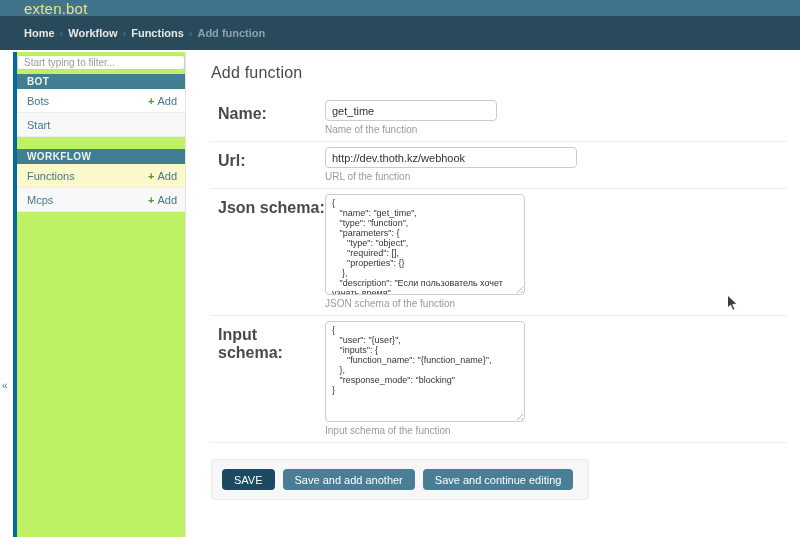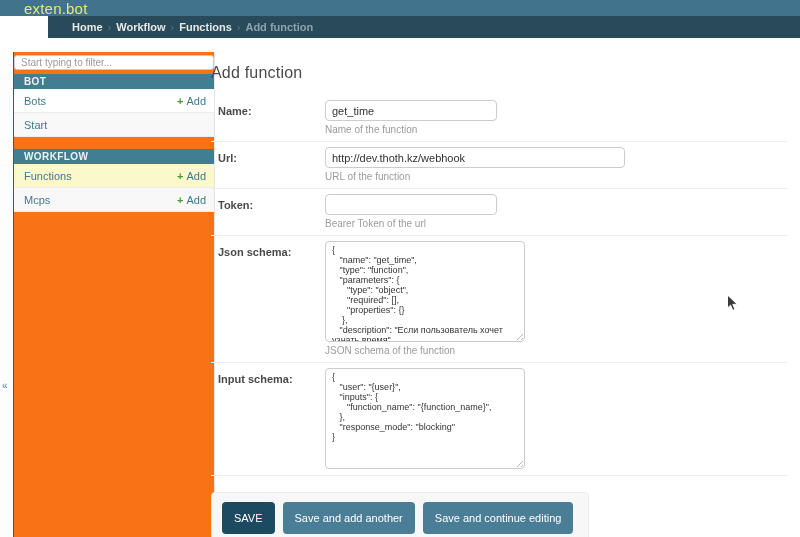--- a/index.html
+++ b/index.html
@@ -22,28 +22,27 @@
   }
   .brand {
     color: #E7E778;
     font-size: 15px;
     text-decoration: none;
     letter-spacing: 0.2px;
   }
 
   
   .breadcrumbs {
-    height: 22px;
+    height: 34px;
     background: #284A5A;
     display: flex;
     align-items: center;
     padding-left: 24px;
     font-size: 11px;
     gap: 5px;
-    margin-left: 48px;
   }
   .crumb { color: #E6E9E4; font-weight: 600; text-decoration: none; }
   .crumb-sep { color: #5C7B89; }
   .crumb-current { color: #8CA2AC; font-weight: 600; }
 
   
   .collapse-strip {
     position: absolute;
     left: 0; top: 52px; bottom: 0;
     width: 13px;
@@ -54,23 +53,23 @@
     left: 2px; top: 328px;
     font-size: 10px;
     color: #447E9B;
     cursor: pointer;
   }
 
   
   .sidebar {
     position: absolute;
     left: 13px; top: 52px; bottom: 0;
-    width: 202px;
-    background: #f97316;
-    border-left: 1px solid #0369a1;
+    width: 173px;
+    background: #bef264;
+    border-left: 4px solid #0369a1;
     border-right: 1px solid #E4E4E4;
   }
   .filter-input {
     display: block;
     width: 100%;
     height: 15px;
     margin: 3px 0 4px 0;
     border: 1px solid #CCC;
     border-radius: 3px;
     font-family: "Liberation Sans", sans-serif;
@@ -124,36 +123,36 @@
   .form-row {
     border-bottom: 1px solid #EEE;
     padding: 5px 0 6px 7px;
     display: flex;
     align-items: flex-start;
   }
   .form-row label {
     width: 107px;
     flex-shrink: 0;
     font-weight: bold;
-    font-size: 11px;
+    font-size: 16px;
     color: #4A4A4A;
     padding-top: 5px;
   }
   .vtext {
     border: 1px solid #CCC;
     border-radius: 4px;
     padding: 3px 6px;
     font-family: "Liberation Sans", sans-serif;
     font-size: 11px;
     color: #333;
     height: 21px;
     outline: none;
   }
   .w-name  { width: 172px; }
-  .w-url   { width: 300px; }
+  .w-url   { width: 252px; }
   .w-token { width: 172px; }
   .ta-wrap { position: relative; width: 200px; }
   .vtextarea {
     display: block;
     width: 200px;
     height: 101px;
     border: 1px solid #CCC;
     border-radius: 4px;
     padding: 3px 6px;
     font-family: "Liberation Sans", sans-serif;
@@ -191,21 +190,21 @@
     gap: 8px;
     align-items: center;
   }
   .btn {
     border: none;
     border-radius: 4px;
     color: #fff;
     font-family: "Liberation Sans", sans-serif;
     font-size: 11px;
     padding: 4px 12px;
-    height: 32px;
+    height: 21px;
     cursor: pointer;
     white-space: nowrap;
   }
   .btn-default { background: #1C4A61; }
   .btn-secondary { background: #4A7D96; }
 
   
   .mouse-cursor {
     position: absolute;
     left: 726px; top: 294px;
@@ -272,27 +271,20 @@
   </div>
 
   <div class="form-row">
     <label>Url:</label>
     <div class="field">
       <input type="text" class="vtext w-url" value="http://dev.thoth.kz/webhook" style="">
       <div class="help">URL of the function</div>
     </div>
   </div>
 
-  <div class="form-row">
-    <label>Token:</label>
-    <div class="field">
-      <input type="text" class="vtext w-token" value="" style="">
-      <div class="help">Bearer Token of the url</div>
-    </div>
-  </div>
 
   <div class="form-row">
     <label>Json schema:</label>
     <div class="field">
       <div class="ta-wrap">
         <textarea class="vtextarea" spellcheck="false" style="">{
    "name": "get_time",
    "type": "function",
    "parameters": {
       "type": "object",
@@ -313,20 +305,21 @@
       <div class="ta-wrap">
         <textarea class="vtextarea" spellcheck="false" style="">{
    "user": "{user}",
    "inputs": {
       "function_name": "{function_name}",
    },
    "response_mode": "blocking"
 }</textarea>
         <div class="resize-grip"></div>
       </div>
+      <div class="help">Input schema of the function</div>
     </div>
   </div>
 
   <div class="submit-row">
     <button class="btn btn-default">SAVE</button>
     <button class="btn btn-secondary">Save and add another</button>
     <button class="btn btn-secondary">Save and continue editing</button>
   </div>
 </main>
 

